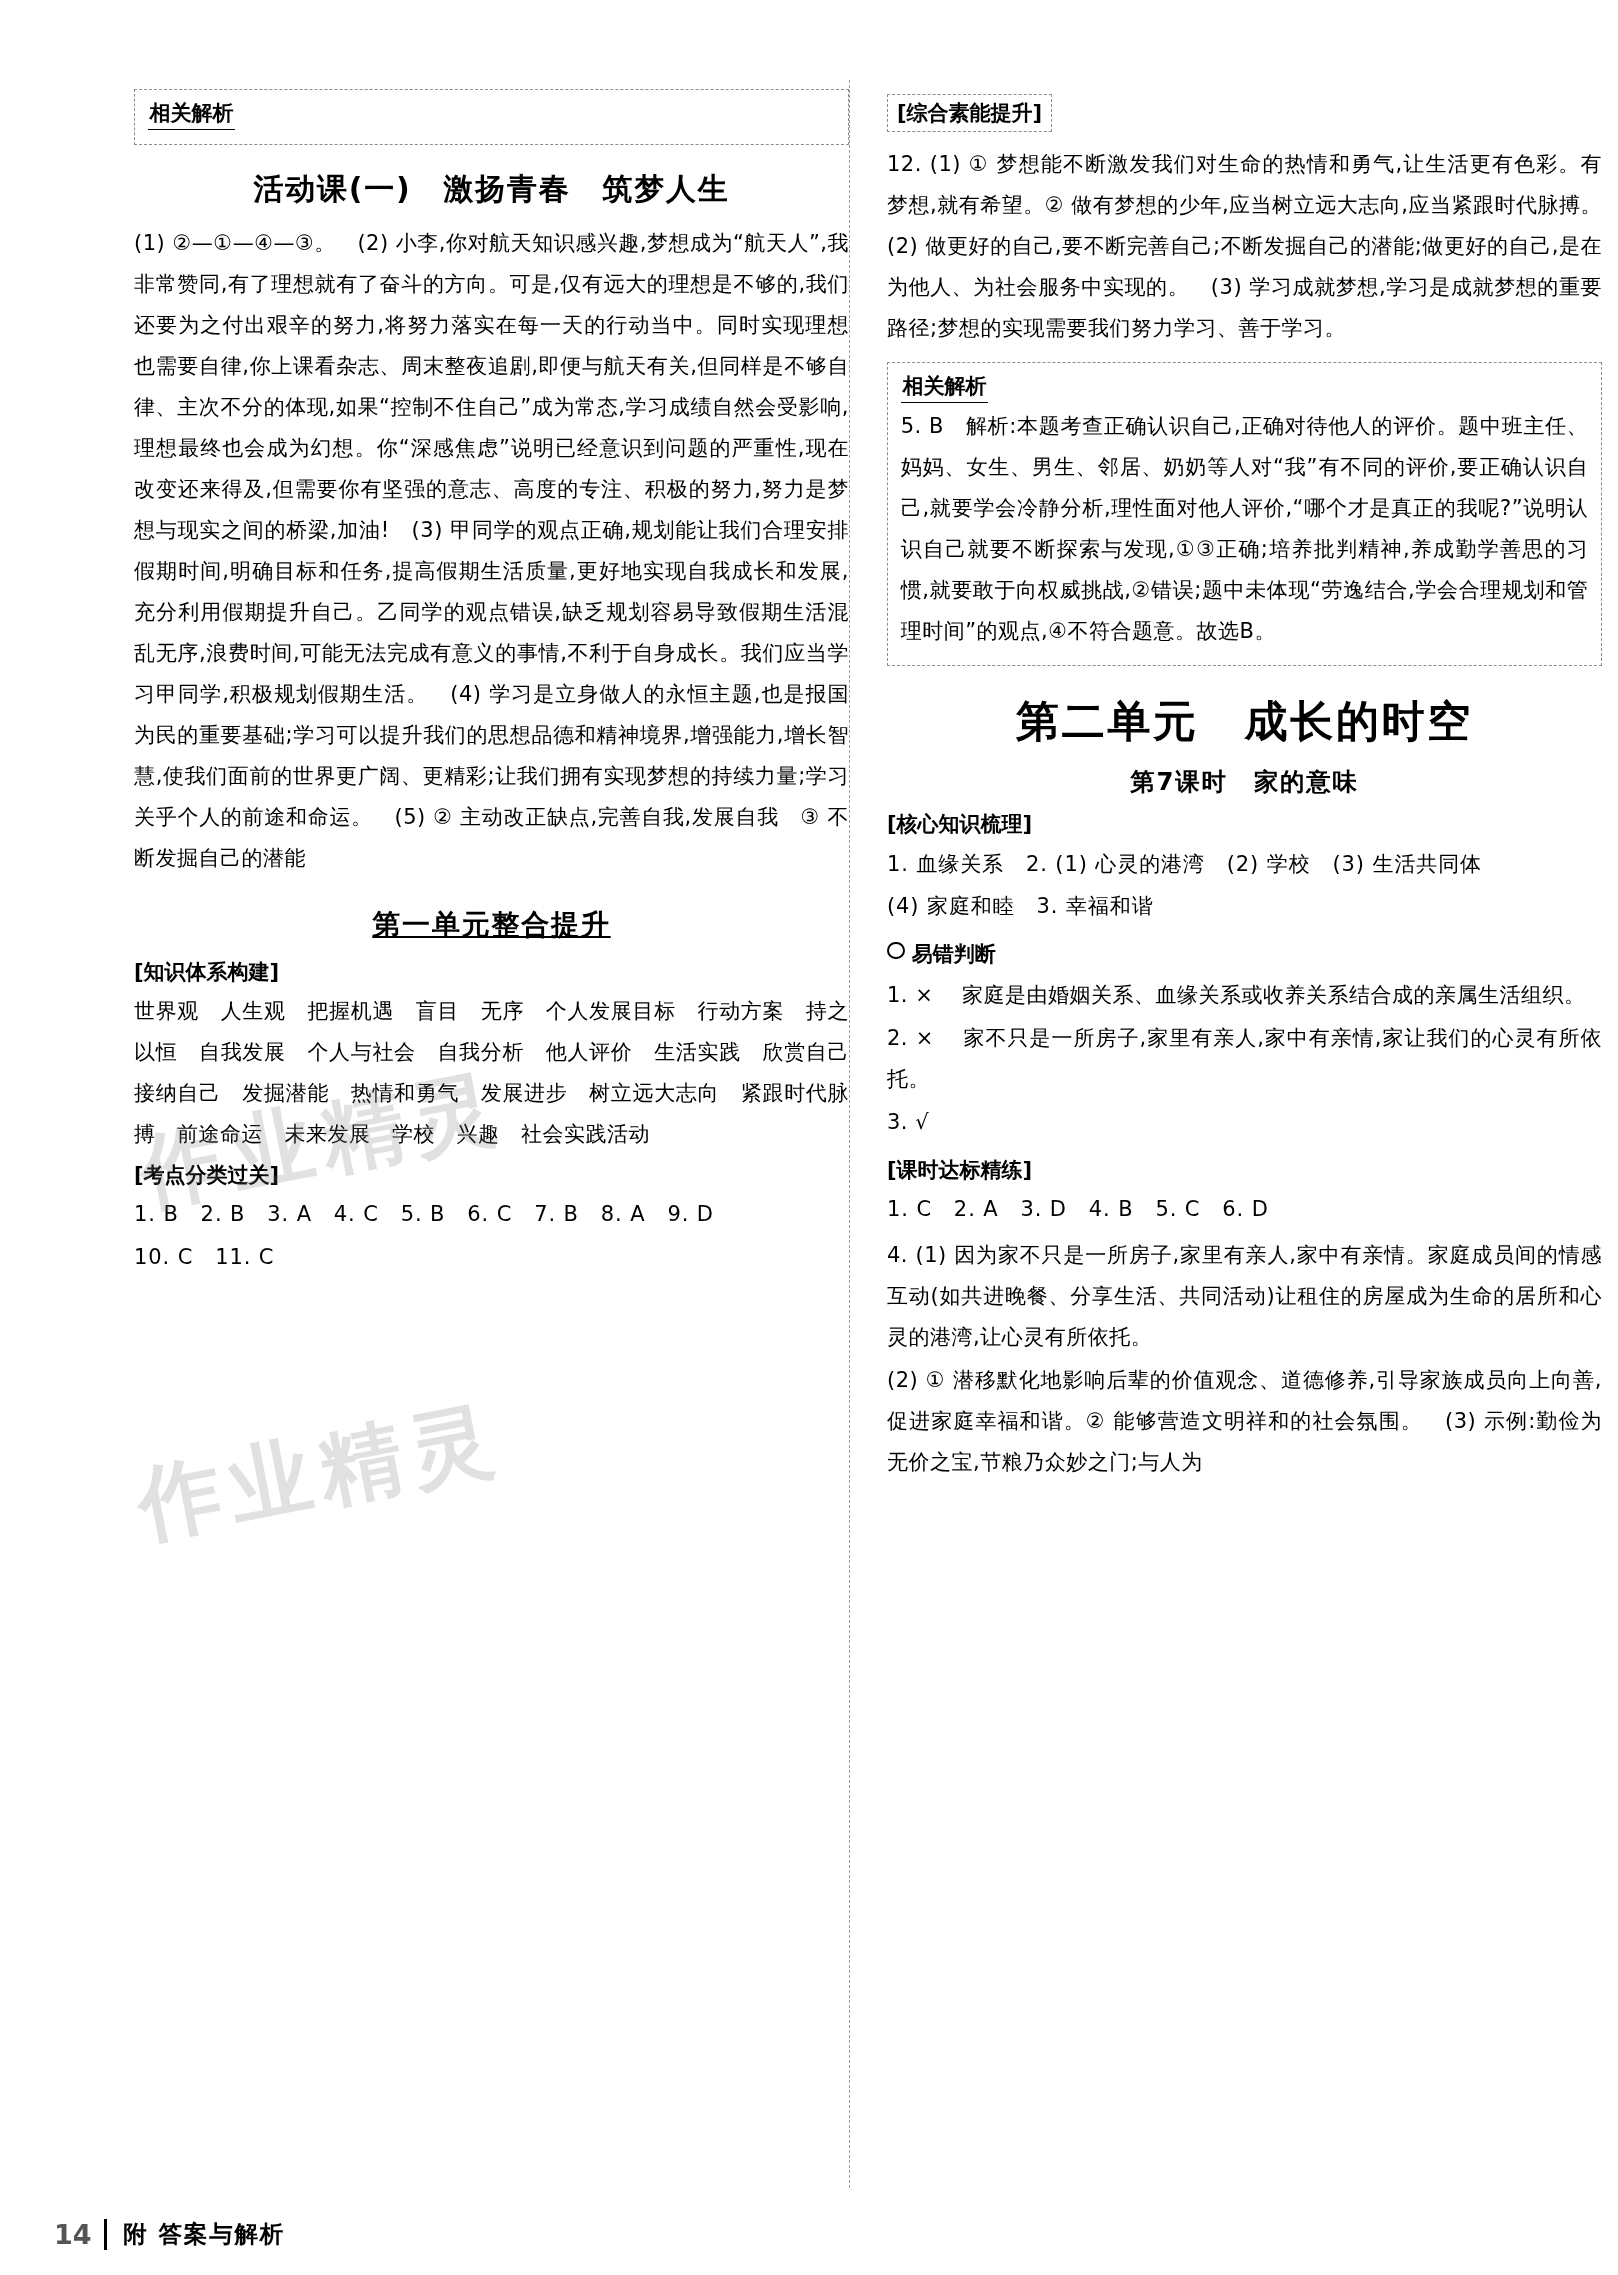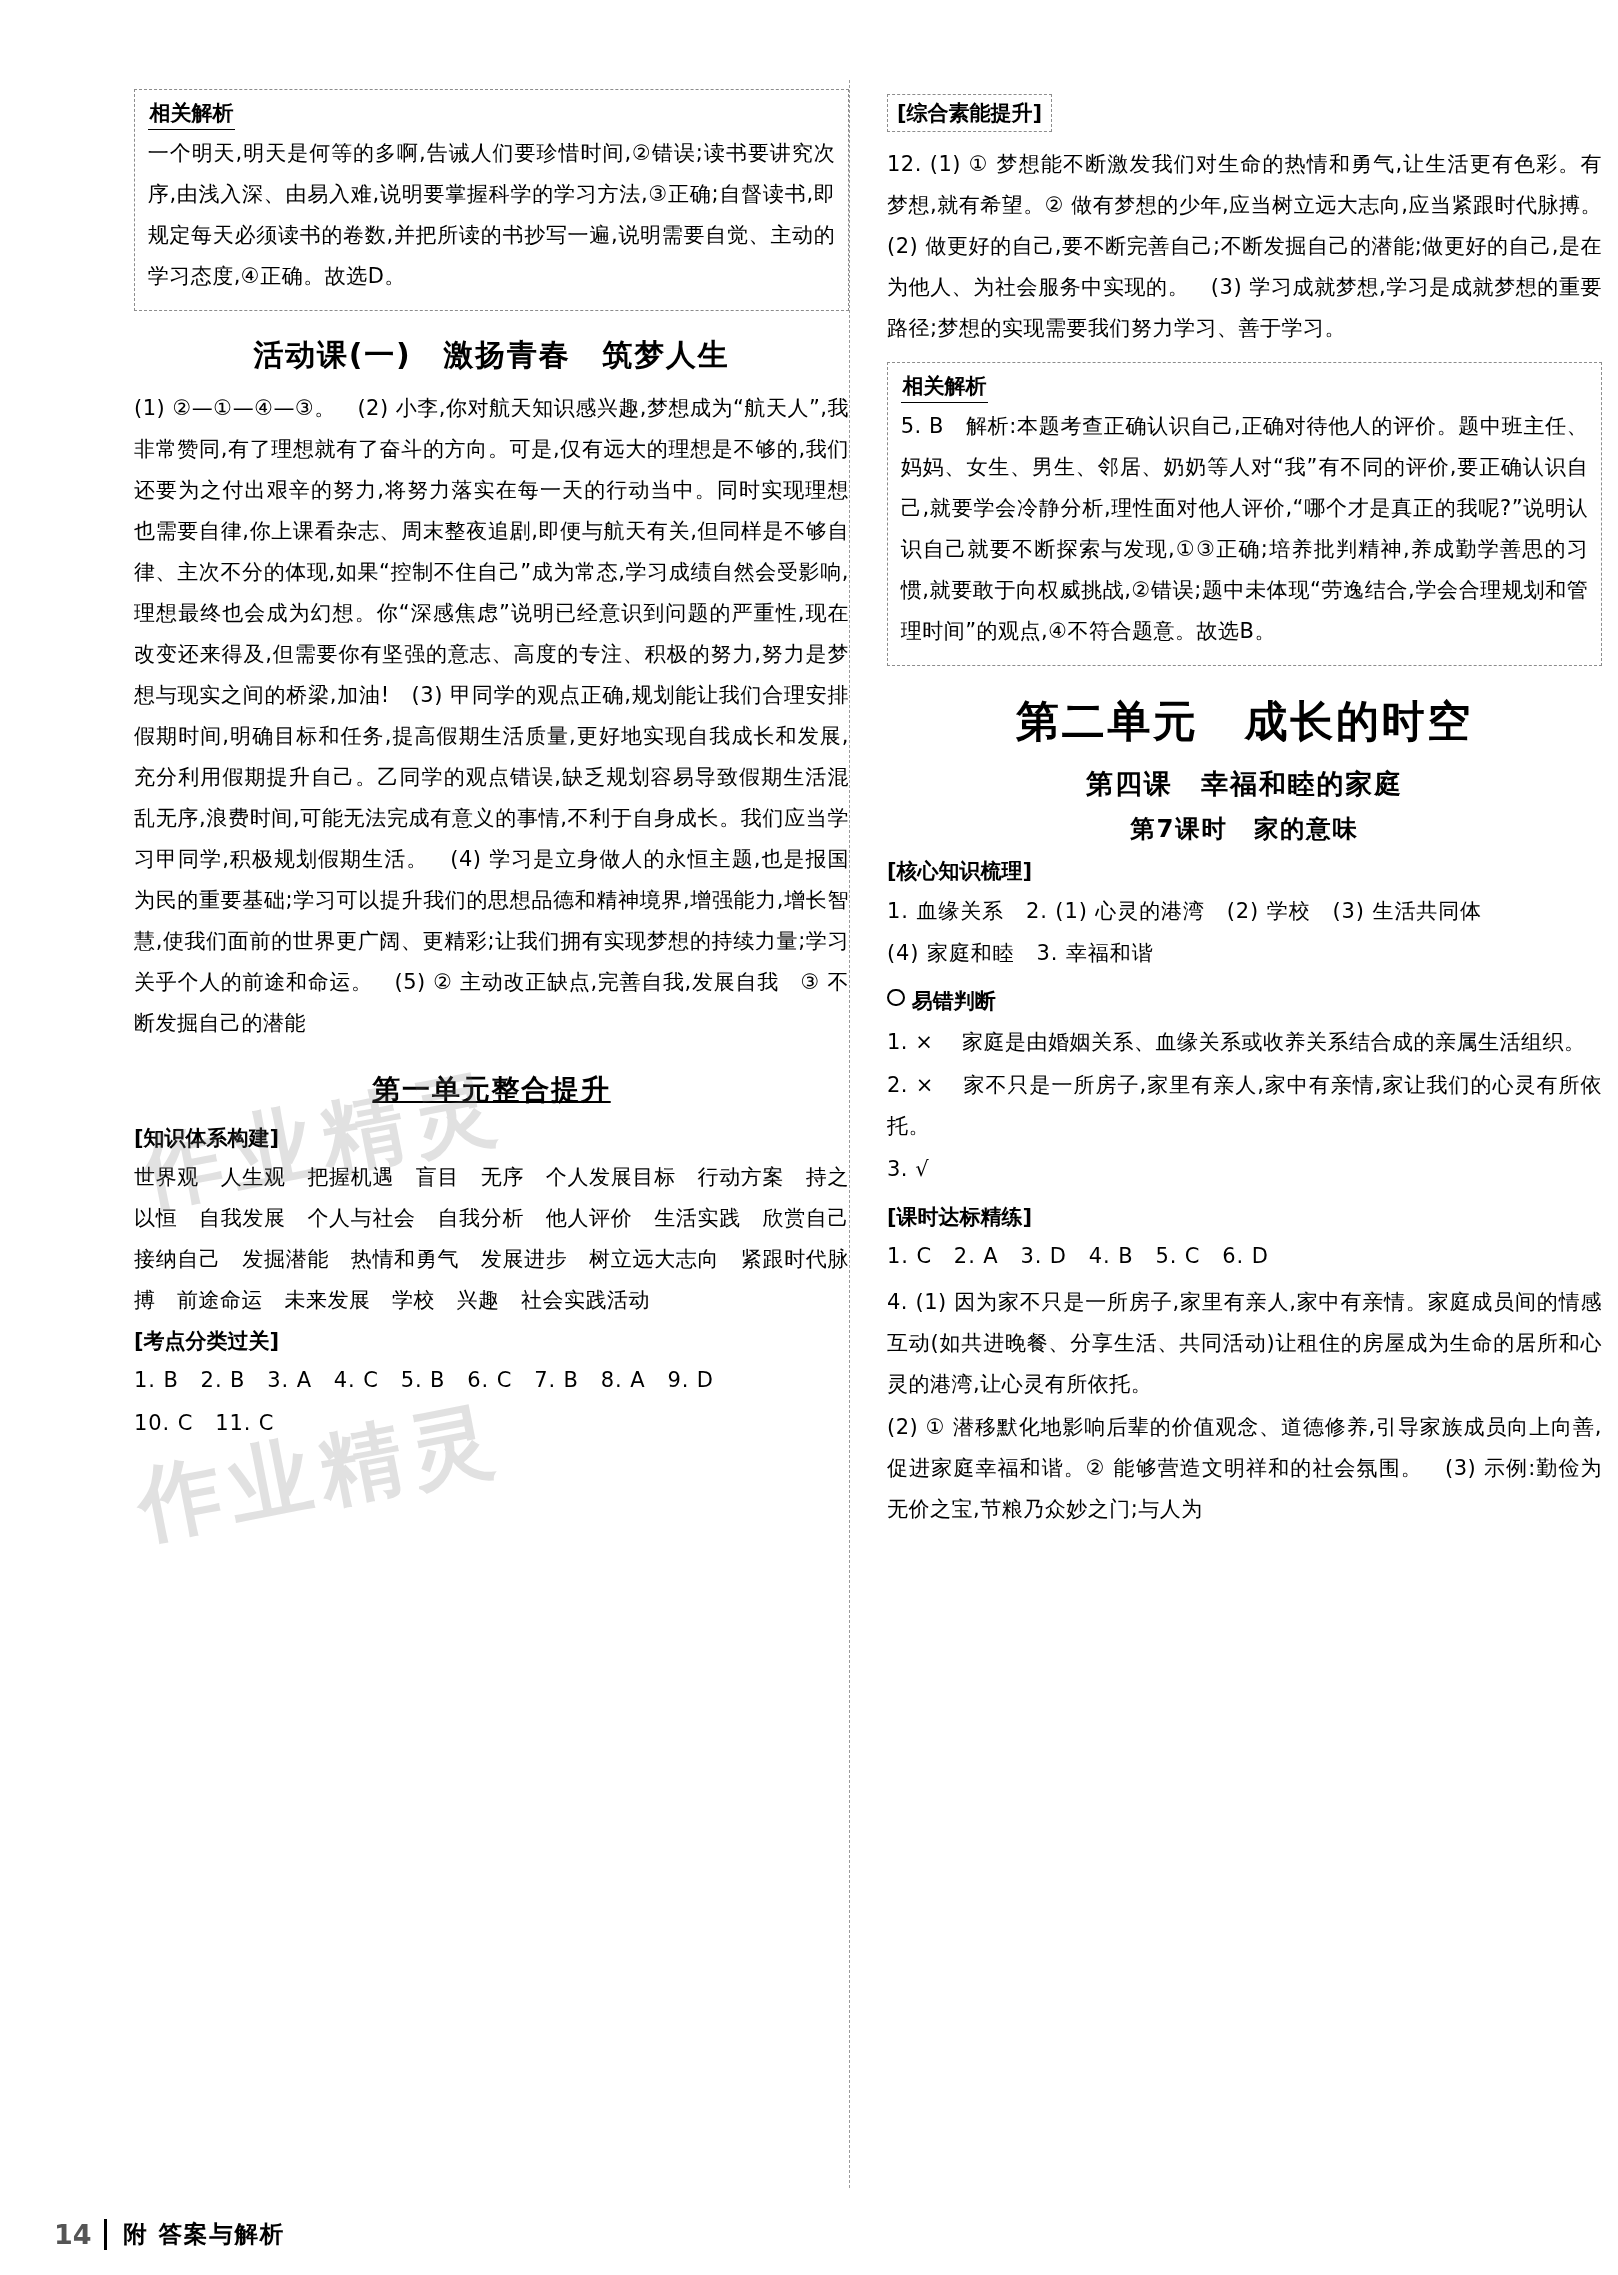--- a/index.html
+++ b/index.html
@@ -171,21 +171,20 @@
 <body>
 
 <div class="page">
 
   <div class="divider"></div>
 
   <div class="col col-left">
 
     <div class="note-box">
       <div class="note-title">相关解析</div>
-      <div class="p">一个明天,明天是何等的多啊,告诫人们要珍惜时间,②错误;读书要讲究次序,由浅入深、由易入难,说明要掌握科学的学习方法,③正确;自督读书,即规定每天必须读书的卷数,并把所读的书抄写一遍,说明需要自觉、主动的学习态度,④正确。故选D。</div>
     </div>
 
     <div class="h-activity">活动课(一)　激扬青春　筑梦人生</div>
 
     <div class="p">(1) ②—①—④—③。　(2) 小李,你对航天知识感兴趣,梦想成为“航天人”,我非常赞同,有了理想就有了奋斗的方向。可是,仅有远大的理想是不够的,我们还要为之付出艰辛的努力,将努力落实在每一天的行动当中。同时实现理想也需要自律,你上课看杂志、周末整夜追剧,即便与航天有关,但同样是不够自律、主次不分的体现,如果“控制不住自己”成为常态,学习成绩自然会受影响,理想最终也会成为幻想。你“深感焦虑”说明已经意识到问题的严重性,现在改变还来得及,但需要你有坚强的意志、高度的专注、积极的努力,努力是梦想与现实之间的桥梁,加油!　(3) 甲同学的观点正确,规划能让我们合理安排假期时间,明确目标和任务,提高假期生活质量,更好地实现自我成长和发展,充分利用假期提升自己。乙同学的观点错误,缺乏规划容易导致假期生活混乱无序,浪费时间,可能无法完成有意义的事情,不利于自身成长。我们应当学习甲同学,积极规划假期生活。　(4) 学习是立身做人的永恒主题,也是报国为民的重要基础;学习可以提升我们的思想品德和精神境界,增强能力,增长智慧,使我们面前的世界更广阔、更精彩;让我们拥有实现梦想的持续力量;学习关乎个人的前途和命运。　(5) ② 主动改正缺点,完善自我,发展自我　③ 不断发掘自己的潜能</div>
 
     <div class="h-center-bold">第一单元整合提升</div>
 
     <div class="bracket-title">[知识体系构建]</div>
     <div class="p">世界观　人生观　把握机遇　盲目　无序　个人发展目标　行动方案　持之以恒　自我发展　个人与社会　自我分析　他人评价　生活实践　欣赏自己　接纳自己　发掘潜能　热情和勇气　发展进步　树立远大志向　紧跟时代脉搏　前途命运　未来发展　学校　兴趣　社会实践活动</div>
@@ -200,21 +199,20 @@
 
     <div class="bracket-title" style="border:1.4px dashed #8c8c8c;display:inline-block;padding:3.6px 9px;">[综合素能提升]</div>
     <div class="p" style="margin-top:7.2px;">12.  (1) ① 梦想能不断激发我们对生命的热情和勇气,让生活更有色彩。有梦想,就有希望。② 做有梦想的少年,应当树立远大志向,应当紧跟时代脉搏。　(2) 做更好的自己,要不断完善自己;不断发掘自己的潜能;做更好的自己,是在为他人、为社会服务中实现的。　(3) 学习成就梦想,学习是成就梦想的重要路径;梦想的实现需要我们努力学习、善于学习。</div>
 
     <div class="note-box" style="margin-top:12.7px;">
       <div class="note-title">相关解析</div>
       <div class="p">5.  B　解析:本题考查正确认识自己,正确对待他人的评价。题中班主任、妈妈、女生、男生、邻居、奶奶等人对“我”有不同的评价,要正确认识自己,就要学会冷静分析,理性面对他人评价,“哪个才是真正的我呢?”说明认识自己就要不断探索与发现,①③正确;培养批判精神,养成勤学善思的习惯,就要敢于向权威挑战,②错误;题中未体现“劳逸结合,学会合理规划和管理时间”的观点,④不符合题意。故选B。</div>
     </div>
 
     <div class="h-unit-title">第二单元　成长的时空</div>
-    <div class="h-lesson">第四课　幸福和睦的家庭</div>
     <div class="h-period">第7课时　家的意味</div>
 
     <div class="bracket-title">[核心知识梳理]</div>
     <div class="ans-line">1.  血缘关系　2. (1) 心灵的港湾　(2) 学校　(3) 生活共同体</div>
     <div class="ans-line">(4) 家庭和睦　3.  幸福和谐</div>
 
     <div class="sec-label">
       <span class="dot"></span><span>易错判断</span>
     </div>
 

